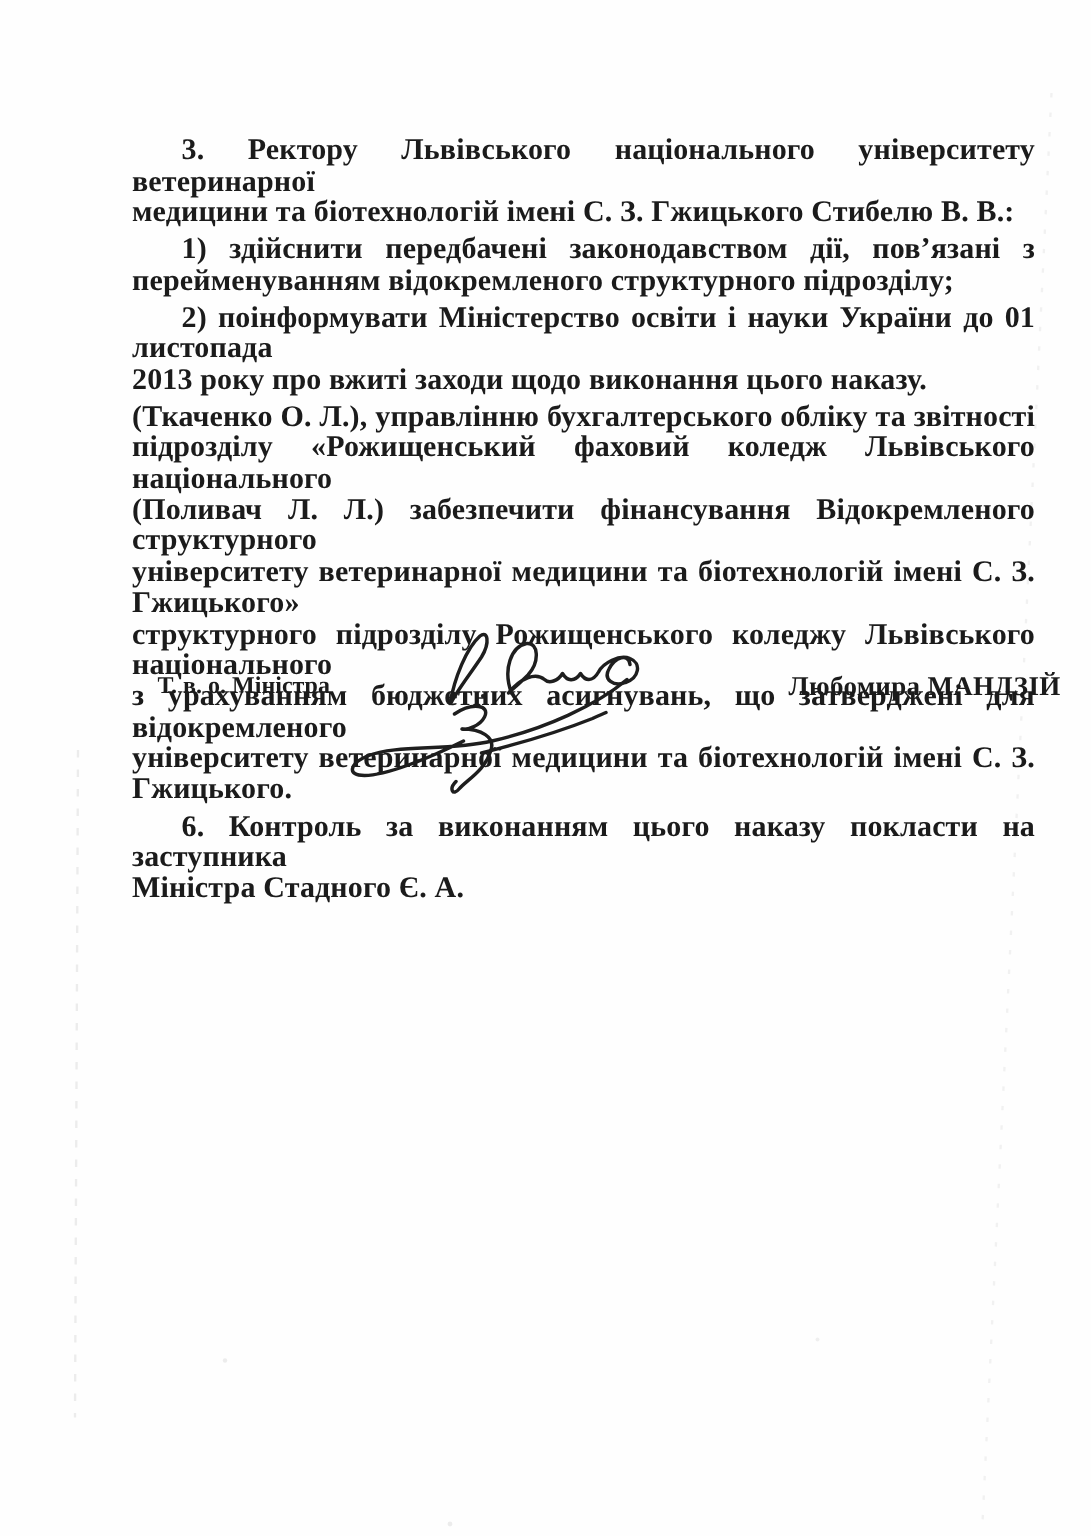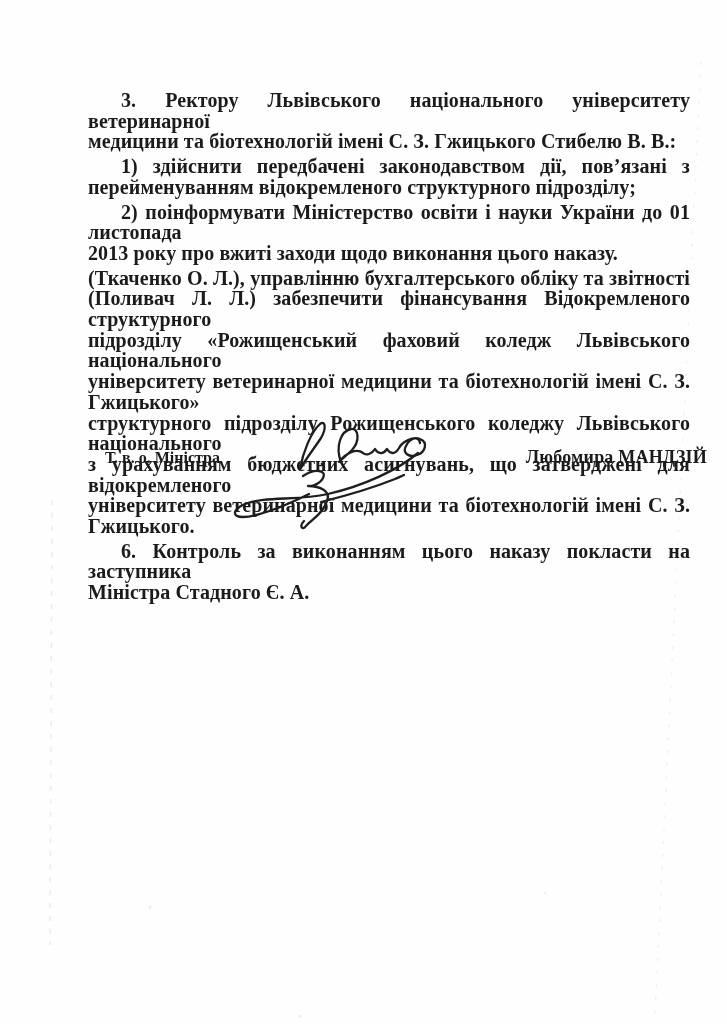--- a/index.html
+++ b/index.html
@@ -85,22 +85,22 @@
       <span class="ln">перейменуванням відокремленого структурного підрозділу;</span>
     </p>
 
     <p class="para">
       <span class="ln j ind">2) поінформувати Міністерство освіти і науки України до 01 листопада</span>
       <span class="ln">2013 року про вжиті заходи щодо виконання цього наказу.</span>
     </p>
 
     <p class="para">
       <span class="ln j">(Ткаченко О. Л.), управлінню бухгалтерського обліку та звітності</span>
+      <span class="ln j">підрозділу «Рожищенський фаховий коледж Львівського національного</span>
       <span class="ln j">(Поливач Л. Л.) забезпечити фінансування Відокремленого структурного</span>
-      <span class="ln j">підрозділу «Рожищенський фаховий коледж Львівського національного</span>
       <span class="ln j">університету ветеринарної медицини та біотехнологій імені С. З. Гжицького»</span>
       <span class="ln j">структурного підрозділу Рожищенського коледжу Львівського національного</span>
       <span class="ln j">з урахуванням бюджетних асигнувань, що затверджені для відокремленого</span>
       <span class="ln j">університету ветеринарної медицини та біотехнологій імені С. З. Гжицького.</span>
     </p>
 
     <p class="para">
       <span class="ln j ind">6. Контроль за виконанням цього наказу покласти на заступника</span>
       <span class="ln">Міністра Стадного Є. А.</span>
     </p>

